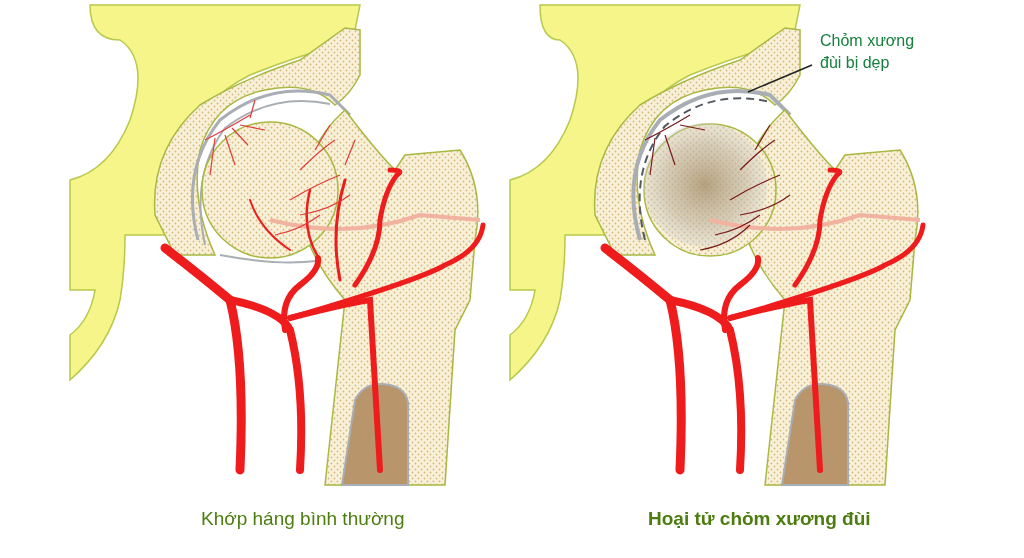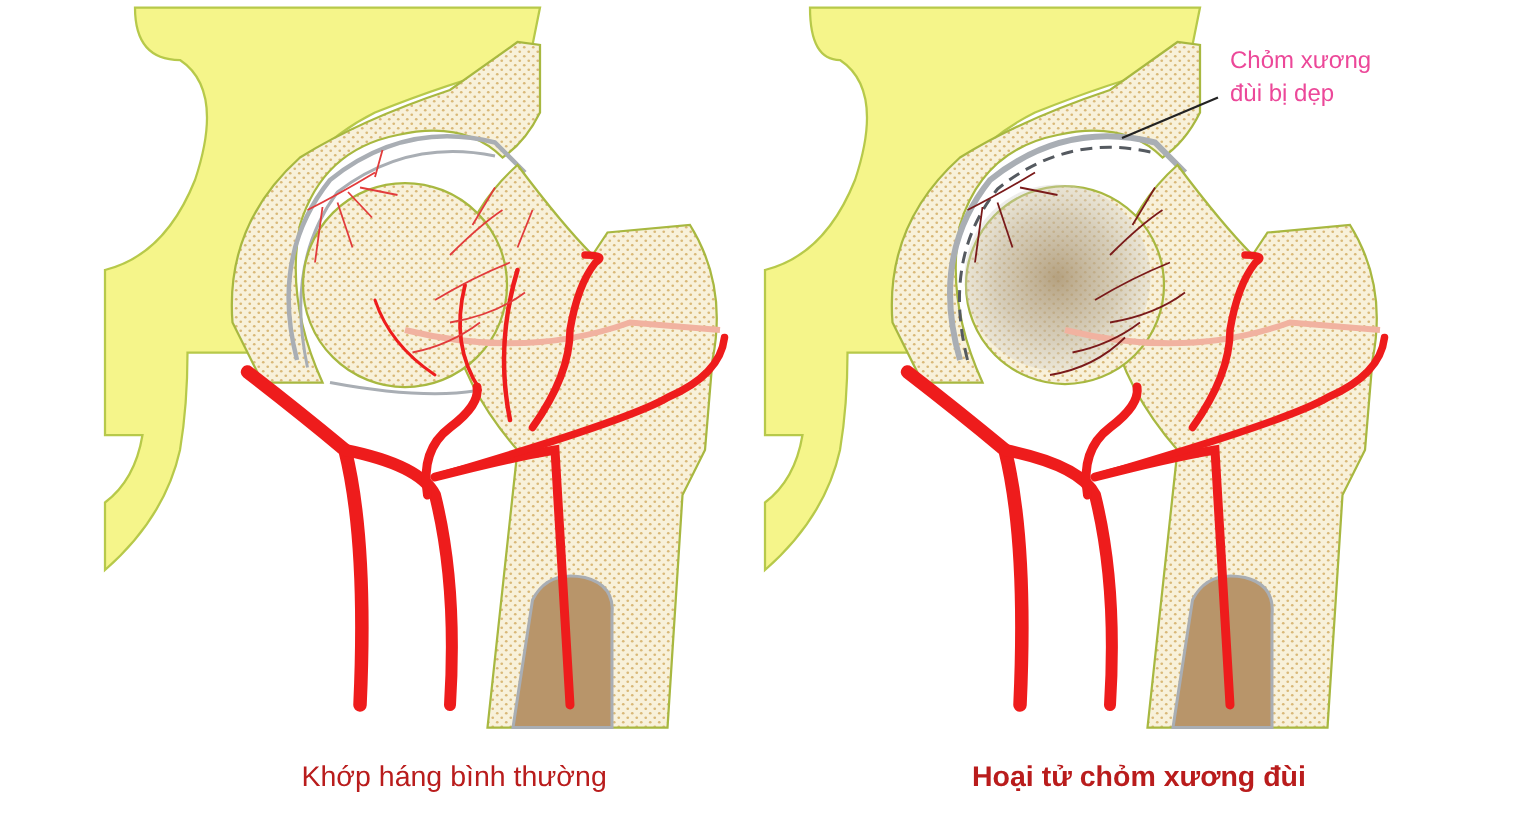--- a/index.html
+++ b/index.html
@@ -1,24 +1,24 @@
 <!DOCTYPE html>
 <html><head>
 <meta charset="utf-8">
 <style>
   html,body{margin:0;padding:0;background:#ffffff;}
   body{width:1024px;height:558px;position:relative;overflow:hidden;font-family:"Liberation Sans","DejaVu Sans",sans-serif;}
   .panel{position:absolute;top:0;width:512px;height:500px;}
   .panel svg{position:absolute;left:0;top:0;}
   #panel-normal{left:0;}
   #panel-necrosis{left:500px;}
-  .caption{position:absolute;top:508px;font-size:19px;color:#b91c1c;white-space:nowrap;}
+  .caption{position:absolute;top:508px;font-size:19px;color:#4d7c0f;white-space:nowrap;}
   #caption-normal{left:201px;}
   #caption-necrosis{left:648px;font-weight:bold;}
-  .callout{position:absolute;left:820px;top:30px;font-size:16px;line-height:22px;color:#ec4899;}
+  .callout{position:absolute;left:820px;top:30px;font-size:16px;line-height:22px;color:#15803d;}
 </style>
 </head>
 <body>
 
 <svg width="0" height="0" style="position:absolute">
   <defs>
     <pattern id="dots" width="6" height="6" patternUnits="userSpaceOnUse">
       <rect width="6" height="6" fill="#f8f1da"></rect>
       <circle cx="1.5" cy="1.5" r="0.9" fill="#d9b877"></circle>
       <circle cx="4.5" cy="4.5" r="0.9" fill="#d9b877"></circle>

